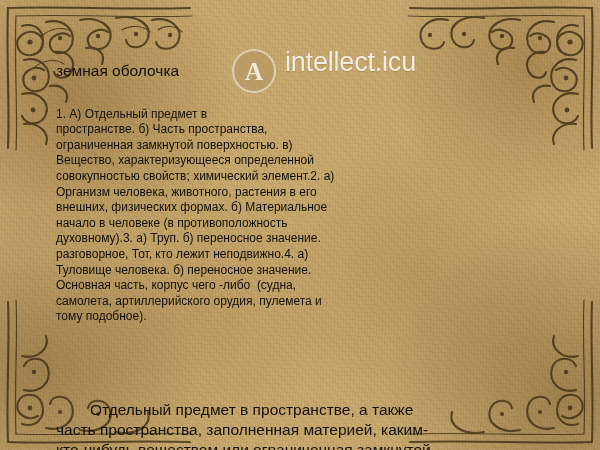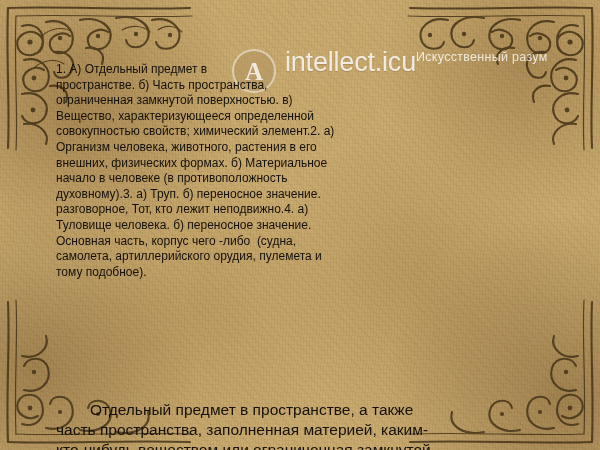--- a/index.html
+++ b/index.html
@@ -86,21 +86,21 @@
     margin-top: 1px;
     flex: 0 0 auto;
   }
   #wm-logo span {
     color: rgba(255,255,255,0.85);
     font-size: 25px;
     font-weight: bold;
     line-height: 1;
     font-family: "Liberation Serif", serif;
   }
-  #wm-text { display: flex; flex-direction: row; justify-content: flex-start; }
+  #wm-text { display: flex; flex-direction: column; justify-content: flex-start; }
   #wm-main {
     font-size: 27px;
     line-height: 1.05;
     letter-spacing: -0.2px;
     color: rgba(255,255,255,0.88);
     text-shadow: 0 1px 1px rgba(120,90,45,0.35);
     white-space: nowrap;
   }
   #wm-main .dot { color: rgba(255,255,255,0.88); }
   #wm-main .sfx { color: rgba(255,255,255,0.88); }
@@ -247,25 +247,25 @@
       <circle cx="32" cy="76" r="2.2" fill="#3a2a12" stroke="none"></circle>
     </g>
   </svg>
 
   <div id="watermark">
     <div id="wm-logo">
       <span>A</span>
     </div>
     <div id="wm-text">
       <div id="wm-main"><span>intellect</span><span class="dot">.</span><span class="sfx">icu</span></div>
-      <div id="wm-sub">Искусственный  разум</div>
     </div>
   </div>
 
   <div id="content">
+    <div id="heading">земная оболочка</div>
     <div id="body-text">1. А) Отдельный предмет в
 пространстве. б) Часть пространства,
 ограниченная замкнутой поверхностью. в)
 Вещество, характеризующееся определенной
 совокупностью свойств; химический элемент.2. а)
 Организм человека, животного, растения в его
 внешних, физических формах. б) Материальное
 начало в человеке (в противоположность
 духовному).3. а) Труп. б) переносное значение.
 разговорное, Тот, кто лежит неподвижно.4. а)

